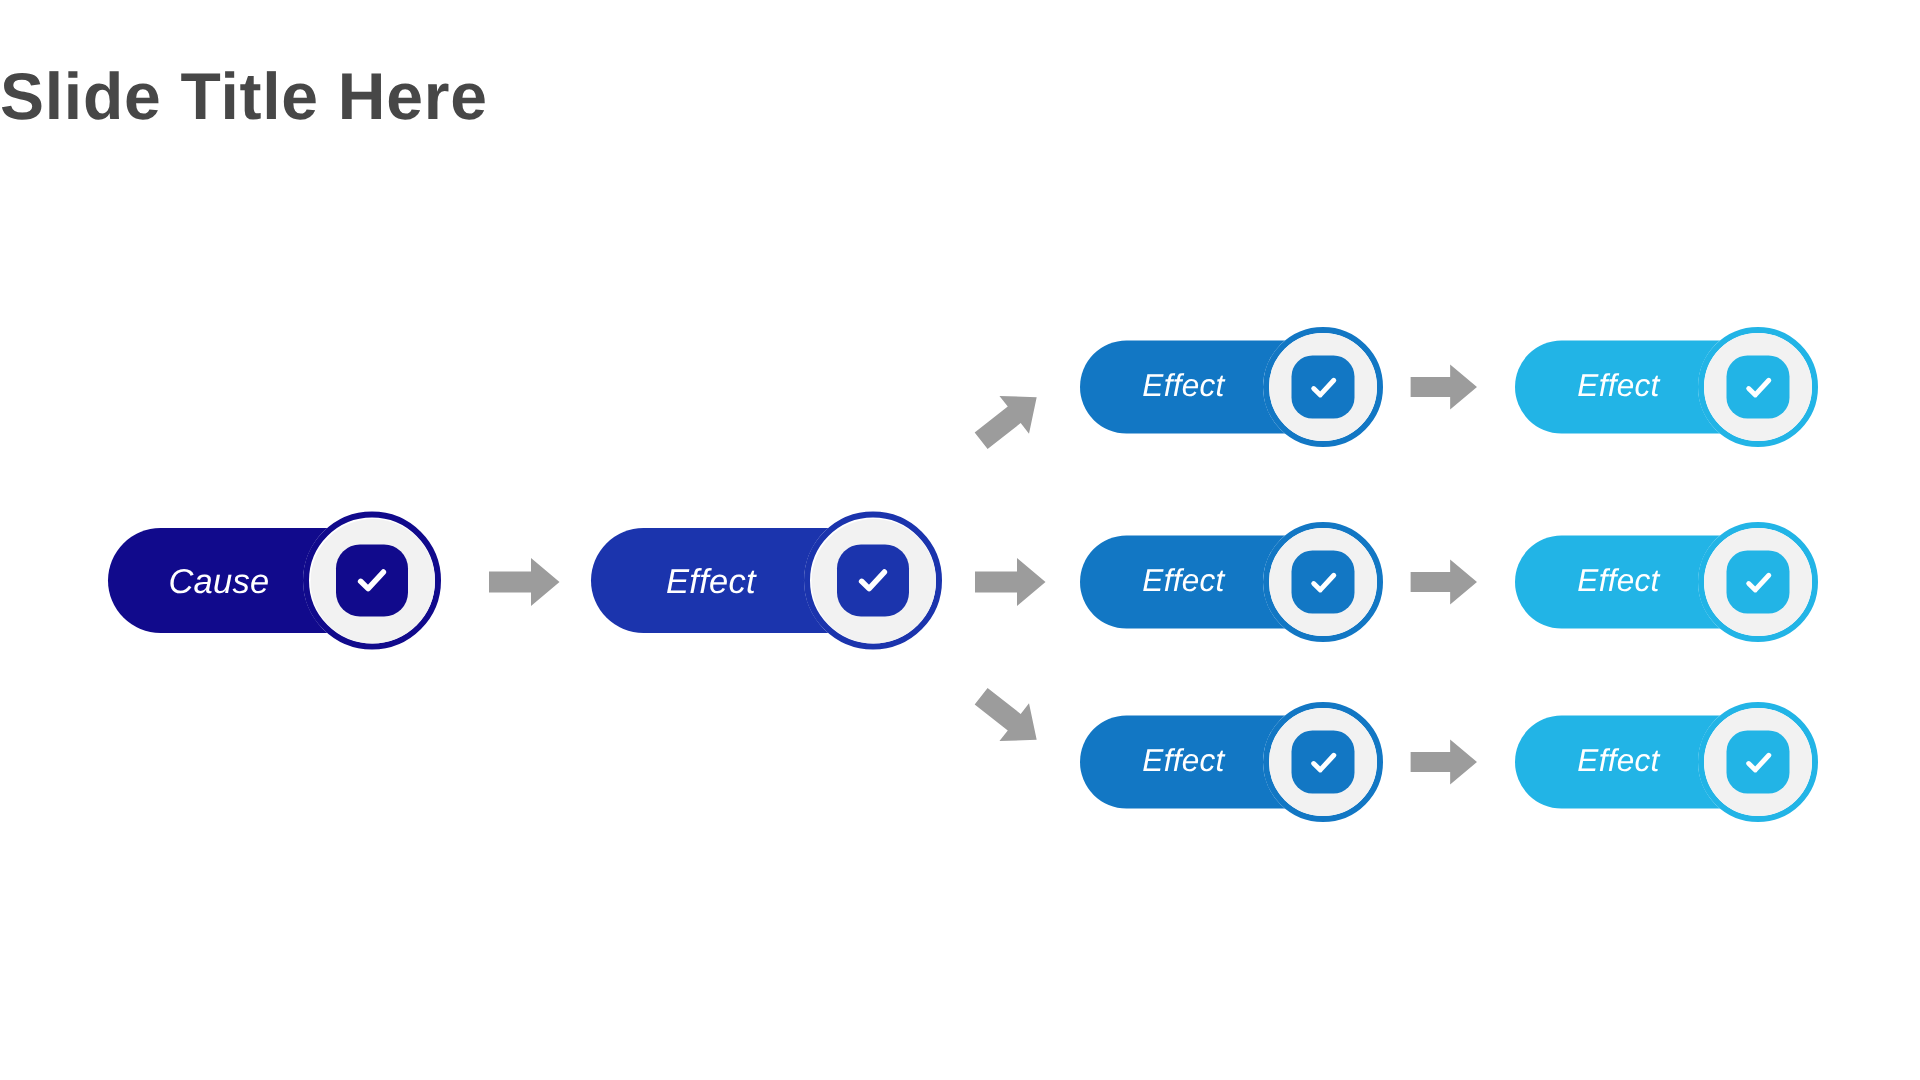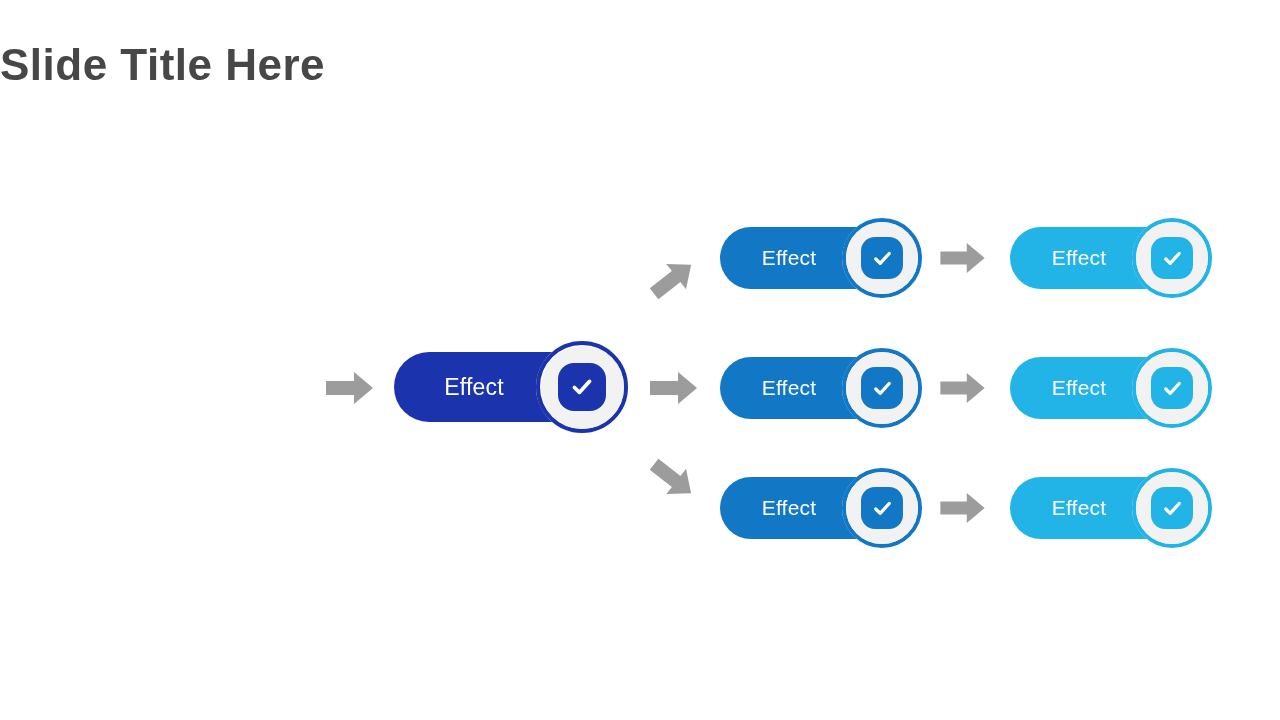--- a/index.html
+++ b/index.html
@@ -50,20 +50,21 @@
     justify-content: center;
     padding-right: 46px;
   }
 
   .pill-label {
     color: #ffffff;
     font-size: 21px;
     font-weight: 400;
     letter-spacing: 0.2px;
     white-space: nowrap;
+    font-style: italic;
   }
 
   
   .badge {
     position: absolute;
     top: 0;
     width: 80px;
     height: 80px;
     border-radius: 50%;
     background: #ffffff;
@@ -118,20 +119,34 @@
   .arrow.up   { transform: rotate(-38deg); }
   .arrow.down { transform: rotate(38deg); }
 </style>
 </head>
 <body>
 
 <div id="slide">
 
   <div class="slide-title">Slide Title Here</div>
 
+  <div class="node lg" style="left:72px; top:341px; width:222px;">
+    <div class="pill" style="width:200px; background:#110a8c;">
+      <span class="pill-label">Cause</span>
+    </div>
+    <div class="badge" style="left:130px;">
+      <div class="badge-ring" style="border-color:#110a8c;"></div>
+      <div class="badge-disc"></div>
+      <div class="badge-core" style="background:#110a8c;">
+        <svg width="26" height="26" viewBox="0 0 24 24" aria-hidden="true">
+          <path d="M5 12.5 L9.6 17 L19 6.8" fill="none" stroke="#ffffff" stroke-width="3.4" stroke-linecap="round" stroke-linejoin="round"></path>
+        </svg>
+      </div>
+    </div>
+  </div>
 
   <div class="arrow" style="left:326px; top:371px;">
     <svg width="48" height="34" viewBox="0 0 48 34">
       <path d="M0 10 L28 10 L28 1 L47 17 L28 33 L28 24 L0 24 Z" fill="#9c9c9c"></path>
     </svg>
   </div>
 
   <div class="node lg" style="left:394px; top:341px; width:234px;">
     <div class="pill" style="width:212px; background:#1b34ad;">
       <span class="pill-label">Effect</span>

